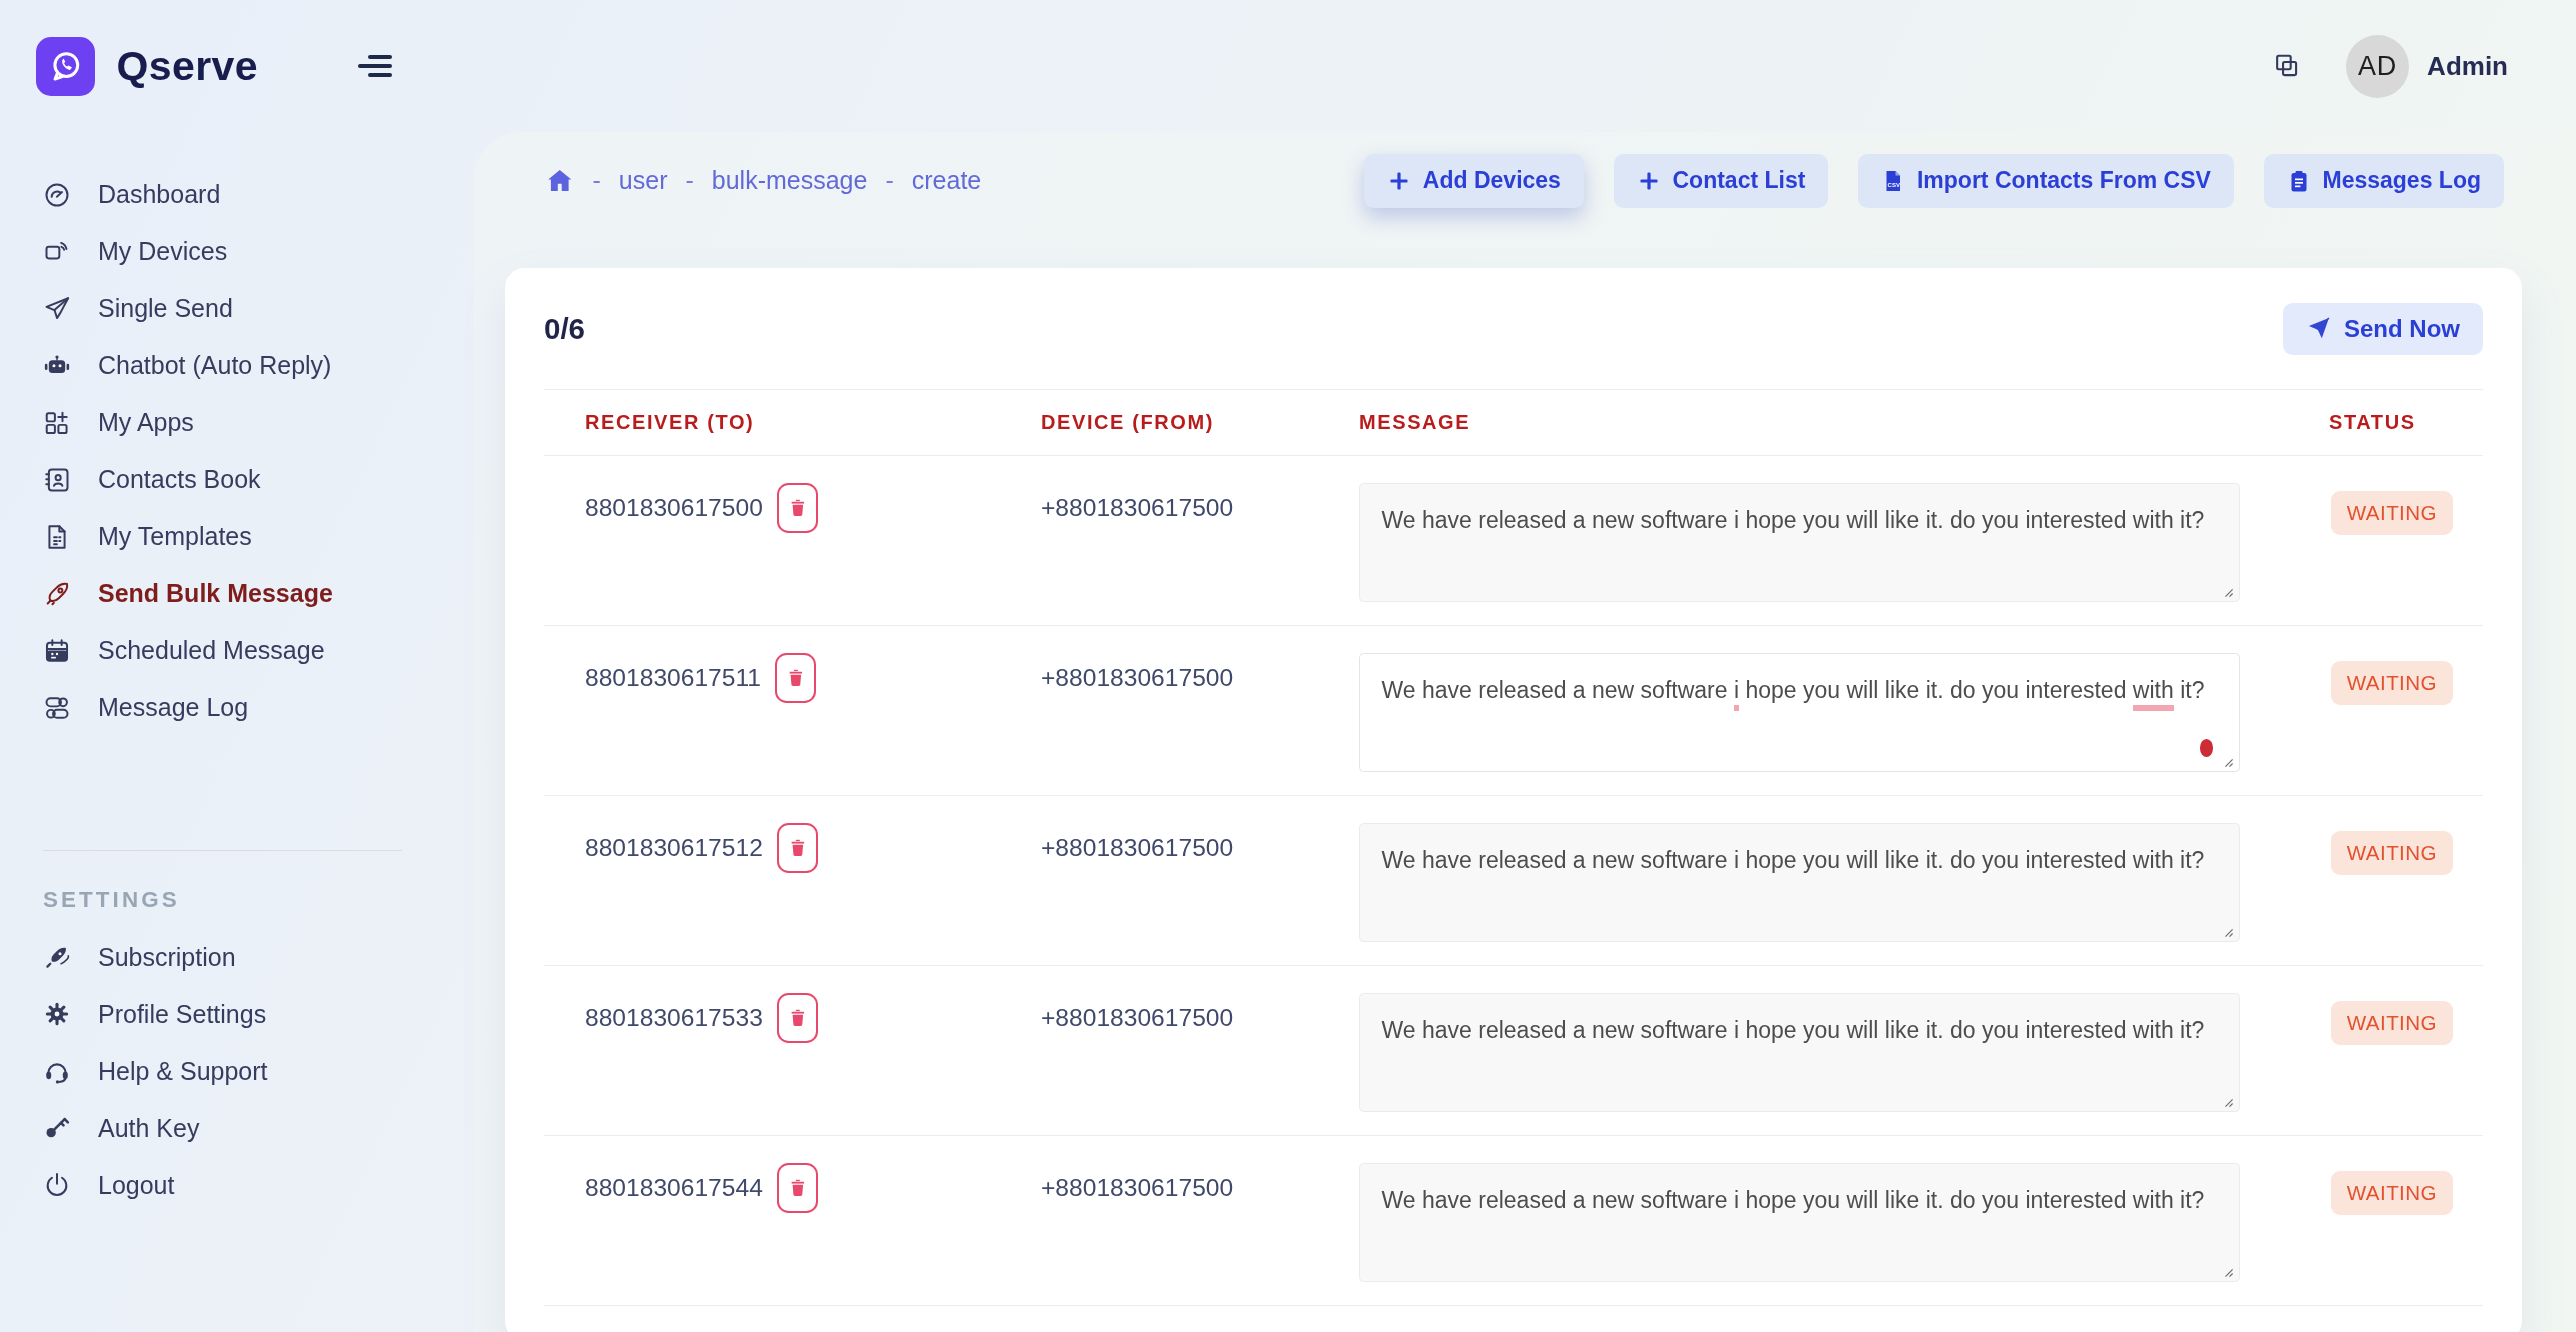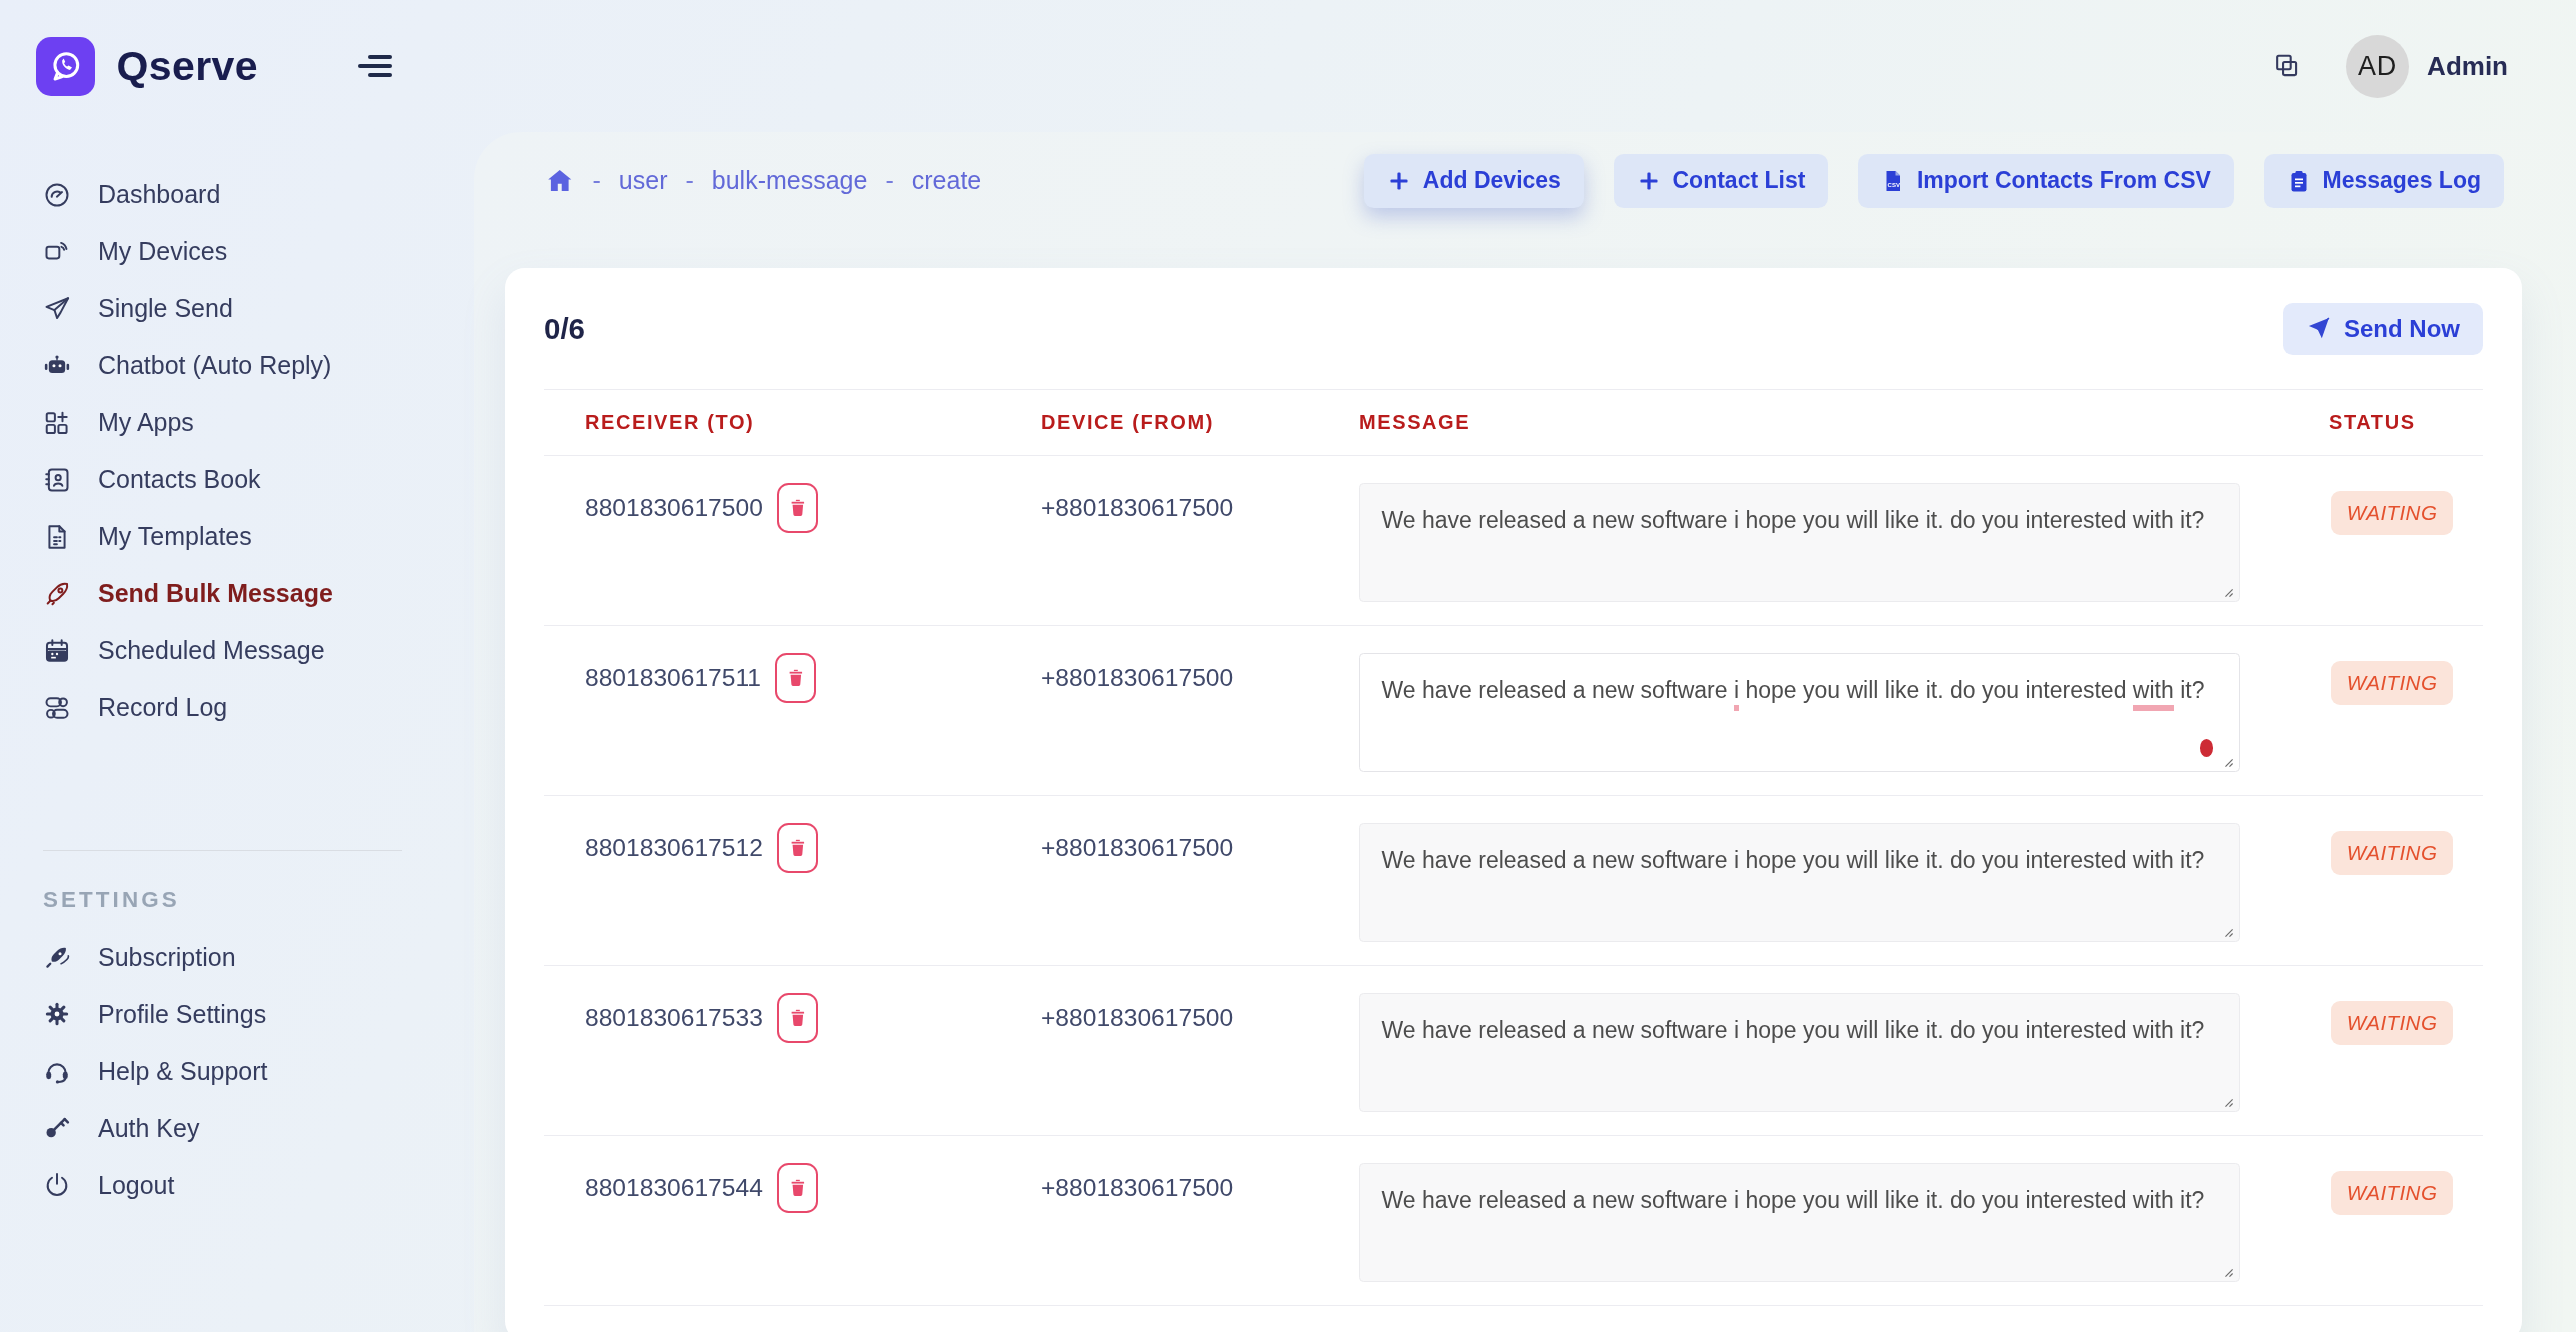--- a/index.html
+++ b/index.html
@@ -76,21 +76,21 @@
   .trash-btn svg { width:19.7px; height:19.7px; }
   .cell-device { font-size:24.6px; color:#40496a; line-height:50px; }
 
   .msg-box { position:relative; width:881px; height:119px; background:#f8f8f9; border:0.9px solid #ebebee;
     border-radius:4.5px; padding:14.3px 21.5px; font-size:23px; line-height:45px; color:#4d4d4d; overflow:hidden; cursor:text; }
   .trow.focused .msg-box { background:#ffffff; border-color:#e4e4e8; }
   .misspell { border-bottom:6.3px solid #f1a6b2; padding-bottom:1.8px; }
   .grammar-dot { position:absolute; right:26px; bottom:14.3px; width:13.4px; height:18px; border-radius:50%; background:#cd2b35; }
   .grip { position:absolute; right:4.5px; bottom:2.7px; }
 
-  .cell-status { padding-left:1.8px;font-style:italic; }
+  .cell-status { padding-left:1.8px; }
   .badge { display:inline-block; margin-top:8px; padding:9.8px 16px; border-radius:9px;
     background:#fbe4da; color:#e4512e; font-size:20.6px; letter-spacing:0.4px; }
 </style>
 </head>
 <body>
 
 <div class="main-bg"></div>
 
 <header class="topbar">
   <div class="brand">
@@ -225,21 +225,21 @@
   </li>
       <li>
     <span class="nav-ico">
           <svg viewBox="0 0 24 24" fill="none" stroke="currentColor" stroke-width="1.7" stroke-linecap="round" stroke-linejoin="round">
             <rect x="3" y="3.6" width="12.4" height="7" rx="3.5"></rect>
             <circle cx="17.2" cy="7.1" r="3.3"></circle>
             <rect x="8.6" y="13.4" width="12.4" height="7" rx="3.5"></rect>
             <circle cx="6.8" cy="16.9" r="3.3"></circle>
           </svg>
         </span>
-    <span class="nav-label">Record Log</span>
+    <span class="nav-label">Message Log</span>
   </li>
     </ul>
   <div class="sidebar-divider"></div>
   <div class="section-label">SETTINGS</div>
   <ul class="nav-list">
       <li>
     <span class="nav-ico">
           <svg viewBox="0 0 24 24" fill="currentColor">
             <path d="M19.6 4.2c.4 2.5-.8 5-2.8 7l-3 3c-1.9 1.9-4.3 2.4-6.2 1.6-.8-1.9-.3-4.3 1.6-6.2l3-3c2-2 4.7-3 7.4-2.4z"></path>
             <circle cx="14.6" cy="9.3" r="1.3" fill="#ffffff"></circle>

